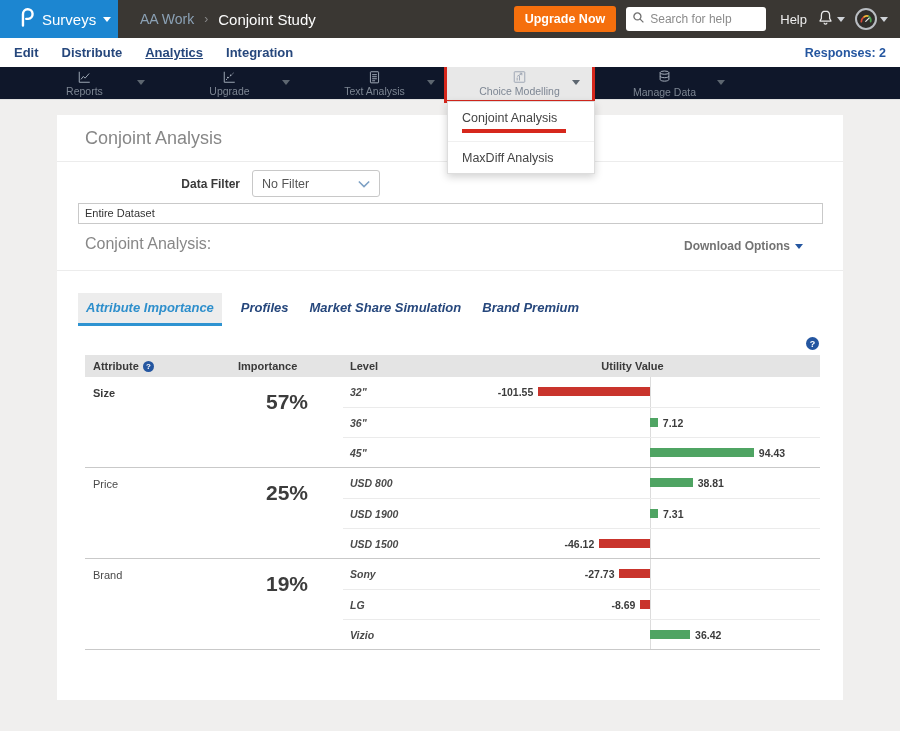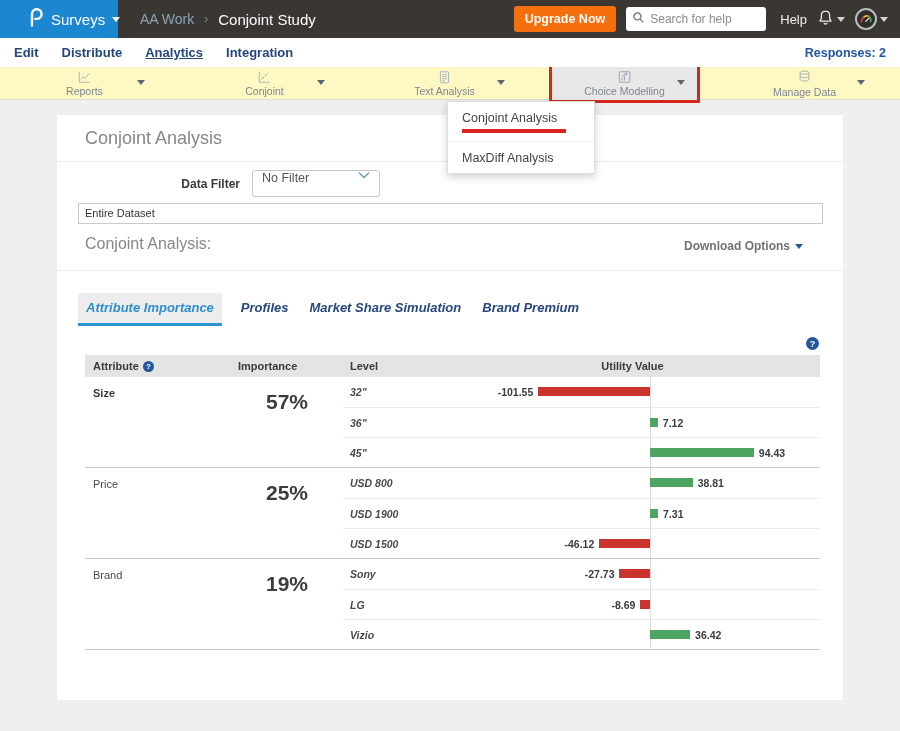--- a/index.html
+++ b/index.html
@@ -6,21 +6,21 @@
   html,body { width:900px; height:731px; }
   body {
     position:relative; background:#f0efee;
     font-family:"Liberation Sans", sans-serif; overflow:hidden;
     -webkit-font-smoothing:antialiased;
   }
   
   .topbar { position:absolute; top:0; left:0; width:900px; height:38px;
     background:#3a3733; display:flex; align-items:center; z-index:20; }
   .logo-block { width:118px; height:38px; background:#1c86d1; display:flex;
-    align-items:center; padding-left:27px; gap:7px; cursor:pointer; flex:none; }
+    align-items:center; padding-left:18px; gap:7px; cursor:pointer; flex:none; }
   .logo-block .brand { color:#fff; font-size:15px; }
   .caret { width:0; height:0; border-left:4px solid transparent;
     border-right:4px solid transparent; border-top:5px solid currentColor; display:inline-block; }
   .caret.white { color:#fff; } .caret.lite { color:#cfd3d8; }
   .breadcrumb { display:flex; align-items:center; gap:10px; margin-left:22px; }
   .crumb-parent { color:#8ba1b5; font-size:14px; cursor:pointer; }
   .crumb-sep { color:#8a8a8a; font-size:12px; }
   .crumb-current { color:#fdfdfd; font-size:15px; }
   .topbar-right { margin-left:auto; display:flex; align-items:center; gap:10px; padding-right:12px; }
   .upgrade-btn { background:#f56f0d; color:#fff; border:none; border-radius:3px;
@@ -34,42 +34,42 @@
   .bell-wrap, .avatar-wrap { display:flex; align-items:center; gap:3px; cursor:pointer; }
   .avatar { width:22px; height:22px; border-radius:50%; background:#2f2d2a;
     border:2px solid #b9bdc2; display:flex; align-items:center; justify-content:center; }
   
   .subnav { position:absolute; top:38px; left:0; width:900px; height:29px; background:#fff;
     display:flex; align-items:center; padding:0 14px; z-index:15; }
   .subnav-item { color:#26477c; font-size:13px; font-weight:bold; margin-right:23px; cursor:pointer; }
   .subnav-item.active { text-decoration:underline; }
   .responses { margin-left:auto; color:#2456a0; font-size:12.5px; font-weight:bold; }
   
-  .toolbar { position:absolute; top:67px; left:0; width:900px; height:33px; background:#fef9c3;
-    border-bottom:1px solid #e0e0e0; display:flex; padding-left:12px; z-index:14;gap:35px; }
+  .toolbar { position:absolute; top:67px; left:0; width:900px; height:33px; background:#0f172a;
+    border-bottom:1px solid #e0e0e0; display:flex; padding-left:12px; z-index:14; }
   .tool-group { width:145px; height:33px; position:relative; display:flex; flex-direction:column;
     align-items:center; justify-content:center; cursor:pointer; }
   .tool-group svg { display:block; }
   .tool-label { font-size:10.5px; color:#7d8693; margin-top:1px; }
   .tool-caret { position:absolute; right:12px; top:13px; color:#5d6670; }
   .tool-group.active { background:#e8e8e8; box-shadow:0 0 0 3px #d6271c; z-index:2; }
   
   .dropdown-menu { position:absolute; left:447px; top:101px; width:148px; background:#fff;
     border:1px solid #ddd; box-shadow:0 3px 8px rgba(0,0,0,.18); z-index:30; }
   .dropdown-item { padding:9px 14px 8px; font-size:12.5px; color:#444; cursor:pointer; }
   .dropdown-item + .dropdown-item { border-top:1px solid #f0f0f0; }
   .red-underline { height:4px; width:104px; background:#d6271c; margin-top:4px; }
   
   .card { position:absolute; left:57px; top:115px; width:786px; height:585px; background:#fff; z-index:5; }
   .card-title { position:absolute; left:28px; top:13px; font-size:18px; color:#878787; font-weight:normal; }
   .divider { position:absolute; left:0; width:786px; height:1px; background:#ececec; }
   .filter-label { position:absolute; left:103px; top:62px; width:80px; text-align:right;
     font-size:12px; font-weight:bold; color:#3a3a3a; }
   .filter-select { position:absolute; left:195px; top:55px; width:128px; height:27px;
-    border:1px solid #c8c8c8; border-radius:3px; background:#fff; display:flex; 
+    border:1px solid #c8c8c8; border-radius:3px; background:#fff; display:flex; align-items:center;
     justify-content:space-between; padding:0 9px; font-size:12.5px; color:#555; cursor:pointer; }
   .dataset-box { position:absolute; left:21px; top:88px; width:745px; height:21px;
     border:1px solid #c9c9c9; font-size:11px; color:#333; padding:3px 6px; background:#fff; }
   .section-heading { position:absolute; left:28px; top:120px; font-size:16px; color:#878787; font-weight:normal; }
   .download-options { position:absolute; right:40px; top:124px; color:#737373; font-size:12px;
     font-weight:bold; cursor:pointer; display:flex; align-items:center; gap:5px; }
   .tabs { position:absolute; left:21px; top:178px; display:flex; gap:17px;font-style:italic; }
   .tab { font-size:13px; font-weight:bold; color:#26477c; padding:7px 2px 9px; cursor:pointer; }
   .tab.active { color:#2e8fcc; background:#ededed; padding:7px 8px 8px; border-bottom:3px solid #2e93d1; }
   .help-circle { position:absolute; right:24px; top:222px; width:13px; height:13px; border-radius:50%;
@@ -172,21 +172,21 @@
   </div>
   <div class="tool-group">
     <span>
       <svg width="15" height="14" viewBox="0 0 24 24" fill="none" stroke="#a7b0bd" stroke-width="1.6">
           <path d="M3 3v18h18"></path>
           <path d="M6 17L19 5" stroke-dasharray="2.5 2.5"></path>
           <circle cx="9" cy="13" r="1.4" fill="#a7b0bd" stroke="none"></circle>
           <circle cx="14" cy="9" r="1.4" fill="#a7b0bd" stroke="none"></circle>
         </svg>
     </span>
-    <span class="tool-label">Conjoint</span>
+    <span class="tool-label">Upgrade</span>
     <span class="caret tool-caret"></span>
   </div>
   <div class="tool-group">
     <span>
       <svg width="15" height="14" viewBox="0 0 24 24" fill="none" stroke="#a7b0bd" stroke-width="1.6">
           <rect x="5" y="3" width="14" height="19" rx="1"></rect>
           <line x1="8" y1="8" x2="16" y2="8"></line>
           <line x1="8" y1="11.5" x2="16" y2="11.5"></line>
           <line x1="8" y1="15" x2="16" y2="15"></line>
           <line x1="8" y1="18.5" x2="13" y2="18.5"></line>

